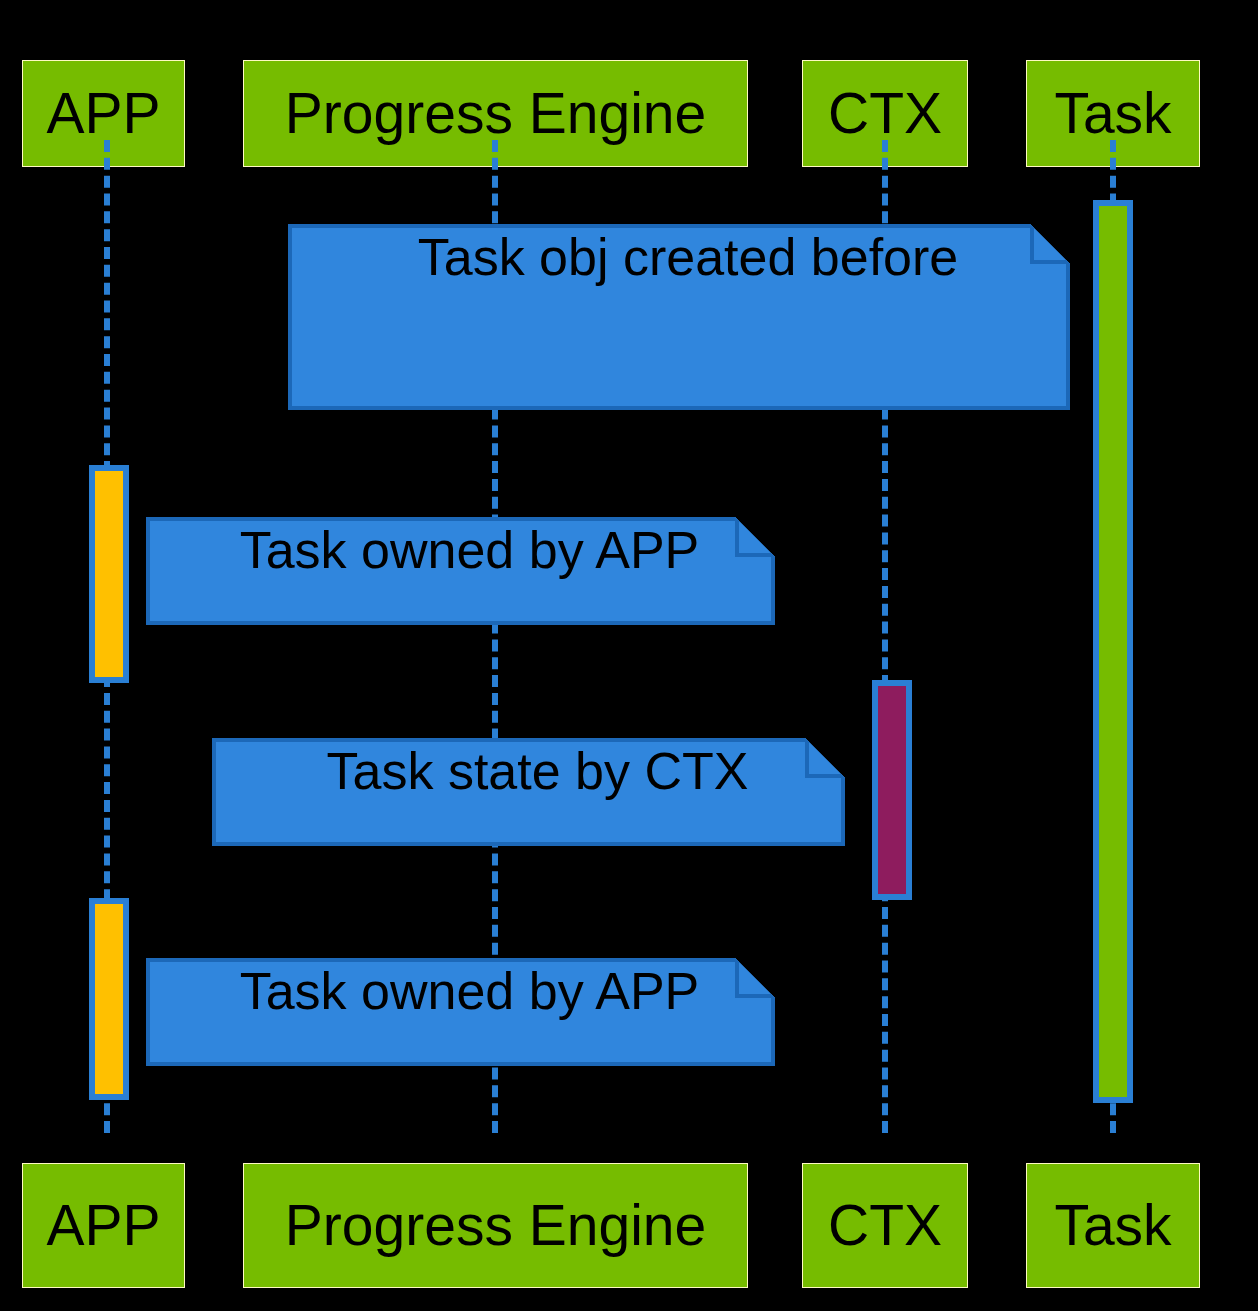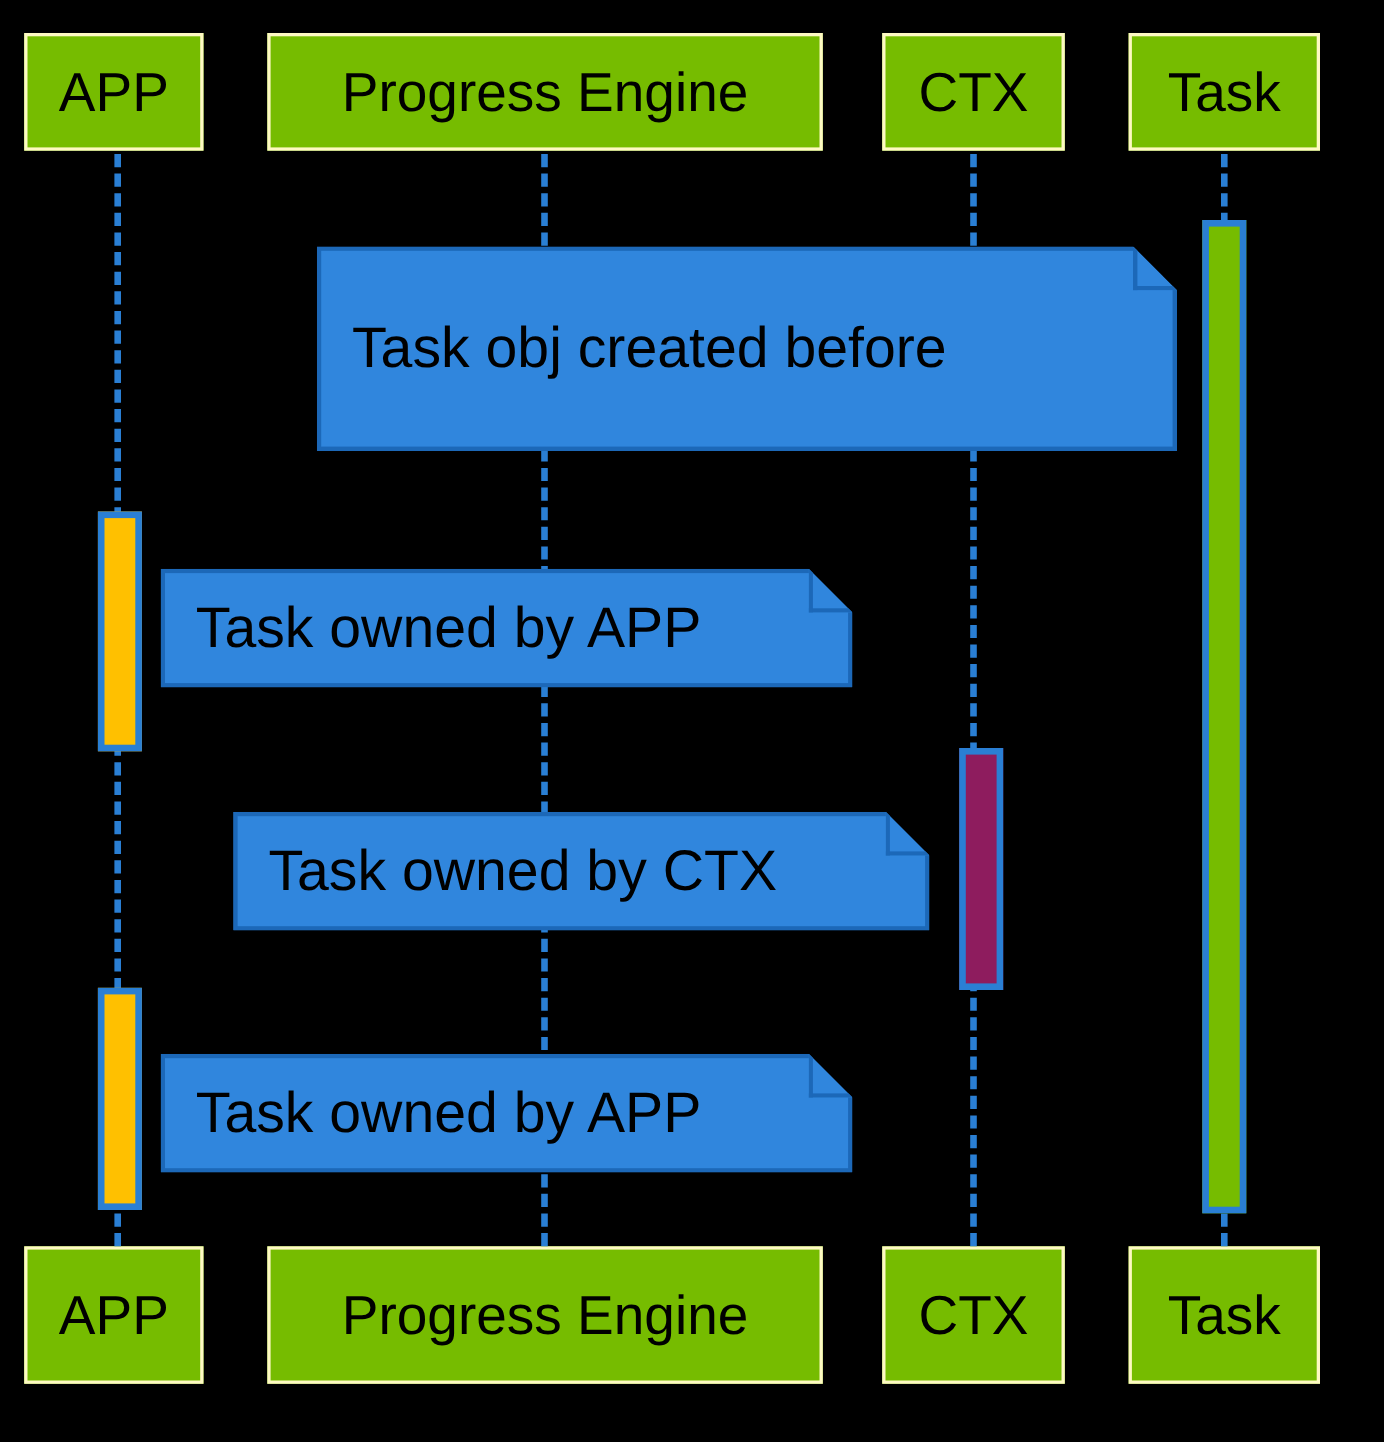--- a/index.html
+++ b/index.html
@@ -17,29 +17,30 @@
     height: 1311px;
     background: #000000;
     overflow: hidden;
   }
 
   
   .participant {
     position: absolute;
     box-sizing: border-box;
     background: #76bc00;
-    border: 3px solid #fef9c3;
+    border: 1px solid #fef9c3;
     display: flex;
     align-items: center;
     justify-content: center;
     color: #000000;
-    font-size: 50px;
+    font-size: 57px;
     line-height: 1;
     letter-spacing: 0px;
     white-space: nowrap;
+    margin-top: 30px;
   }
 
   
   .lifeline {
     position: absolute;
     width: 0;
     border-left: 6px dashed #2a7fd4;
     z-index: 1;
   }
 
@@ -77,21 +78,21 @@
     border-left: 4px solid #1c68b8;
     border-bottom: 4px solid #1c68b8;
     box-sizing: border-box;
     clip-path: polygon(0 0, 100% 100%, 0 100%);
     z-index: 2;
   }
   .note-text {
     position: absolute;
     inset: 0;
     display: flex;
-    flex-direction: column;
+    flex-direction: row;
     justify-content: center;
     padding-left: 32px;
     padding-right: 14px;
     color: #000000;
     font-size: 52px;
     line-height: 1.28;
     white-space: pre;
     z-index: 3;
   }
   .note-text span { display: block; }
@@ -137,21 +138,21 @@
     <div class="note-fold"></div>
     <div class="note-text">
       <span>Task owned by APP</span>
     </div>
   </div>
 
   <div class="note" style="left:212px; top:738px; width:633px; height:108px;">
     <div class="note-body"></div>
     <div class="note-fold"></div>
     <div class="note-text">
-      <span>Task owned by CTX</span>
+      <span>Task state by CTX</span>
     </div>
   </div>
 
   <div class="note" style="left:146px; top:958px; width:629px; height:108px;">
     <div class="note-body"></div>
     <div class="note-fold"></div>
     <div class="note-text">
       <span>Task owned by APP</span>
     </div>
   </div>

